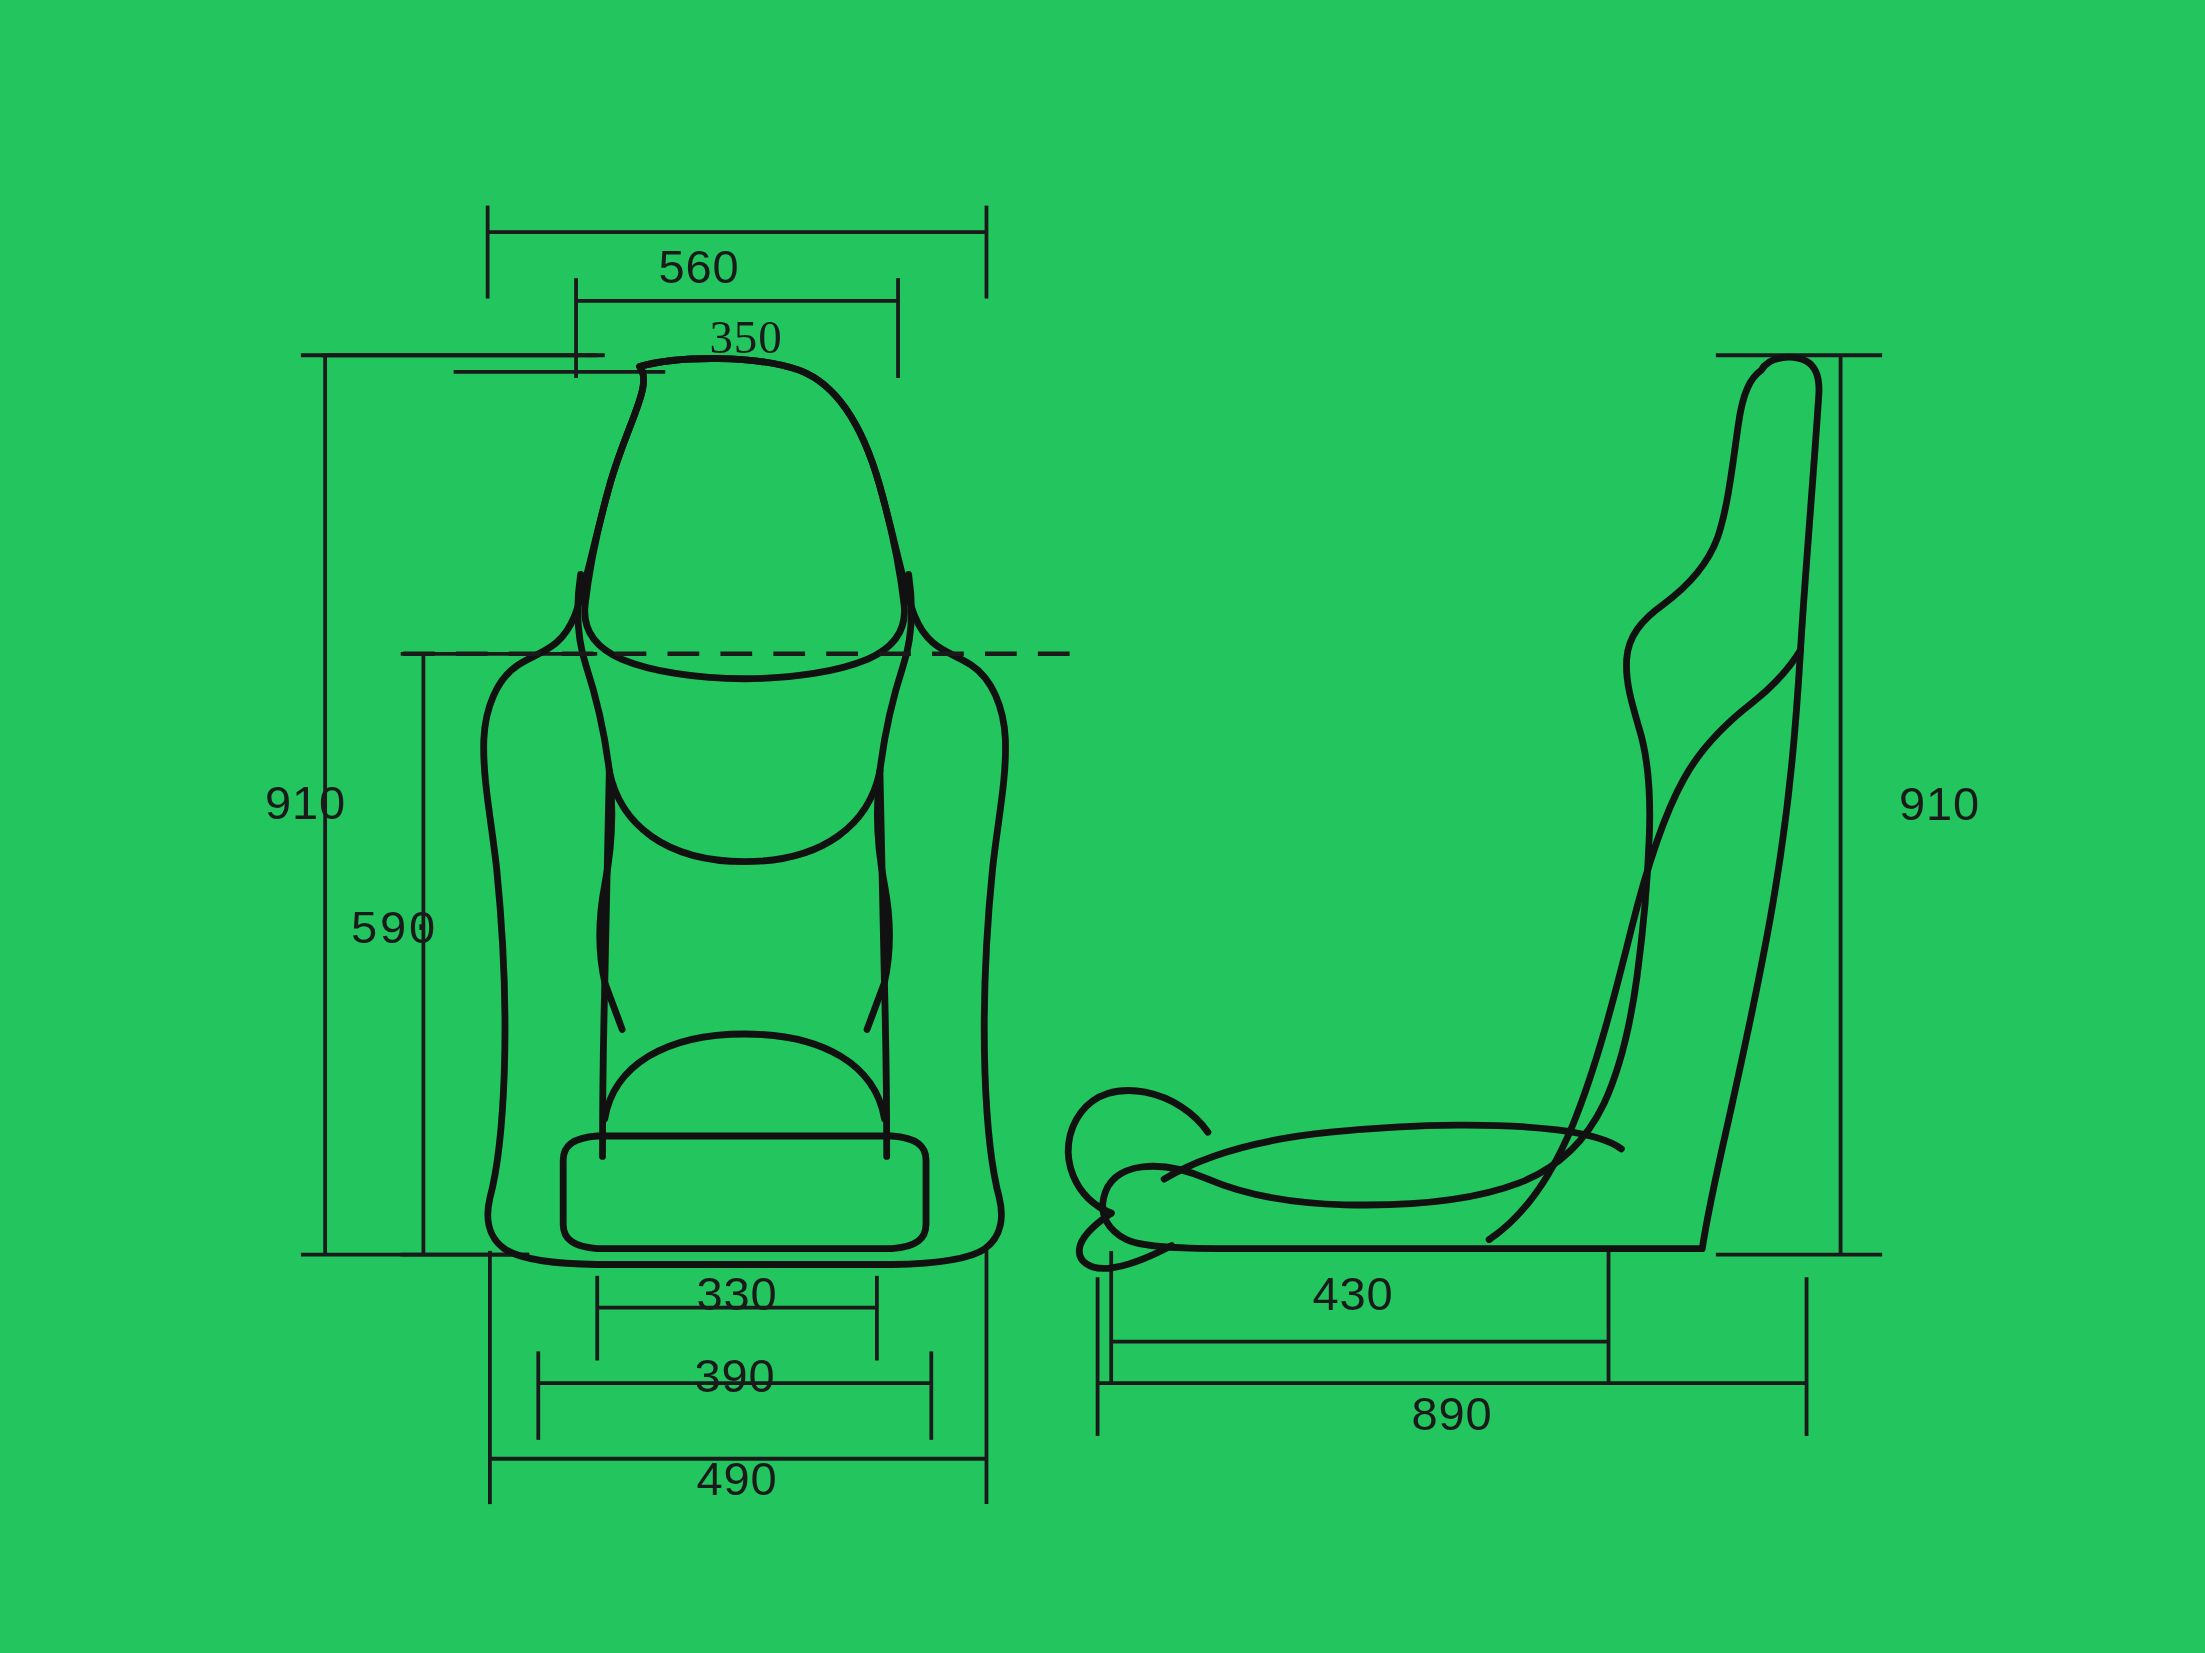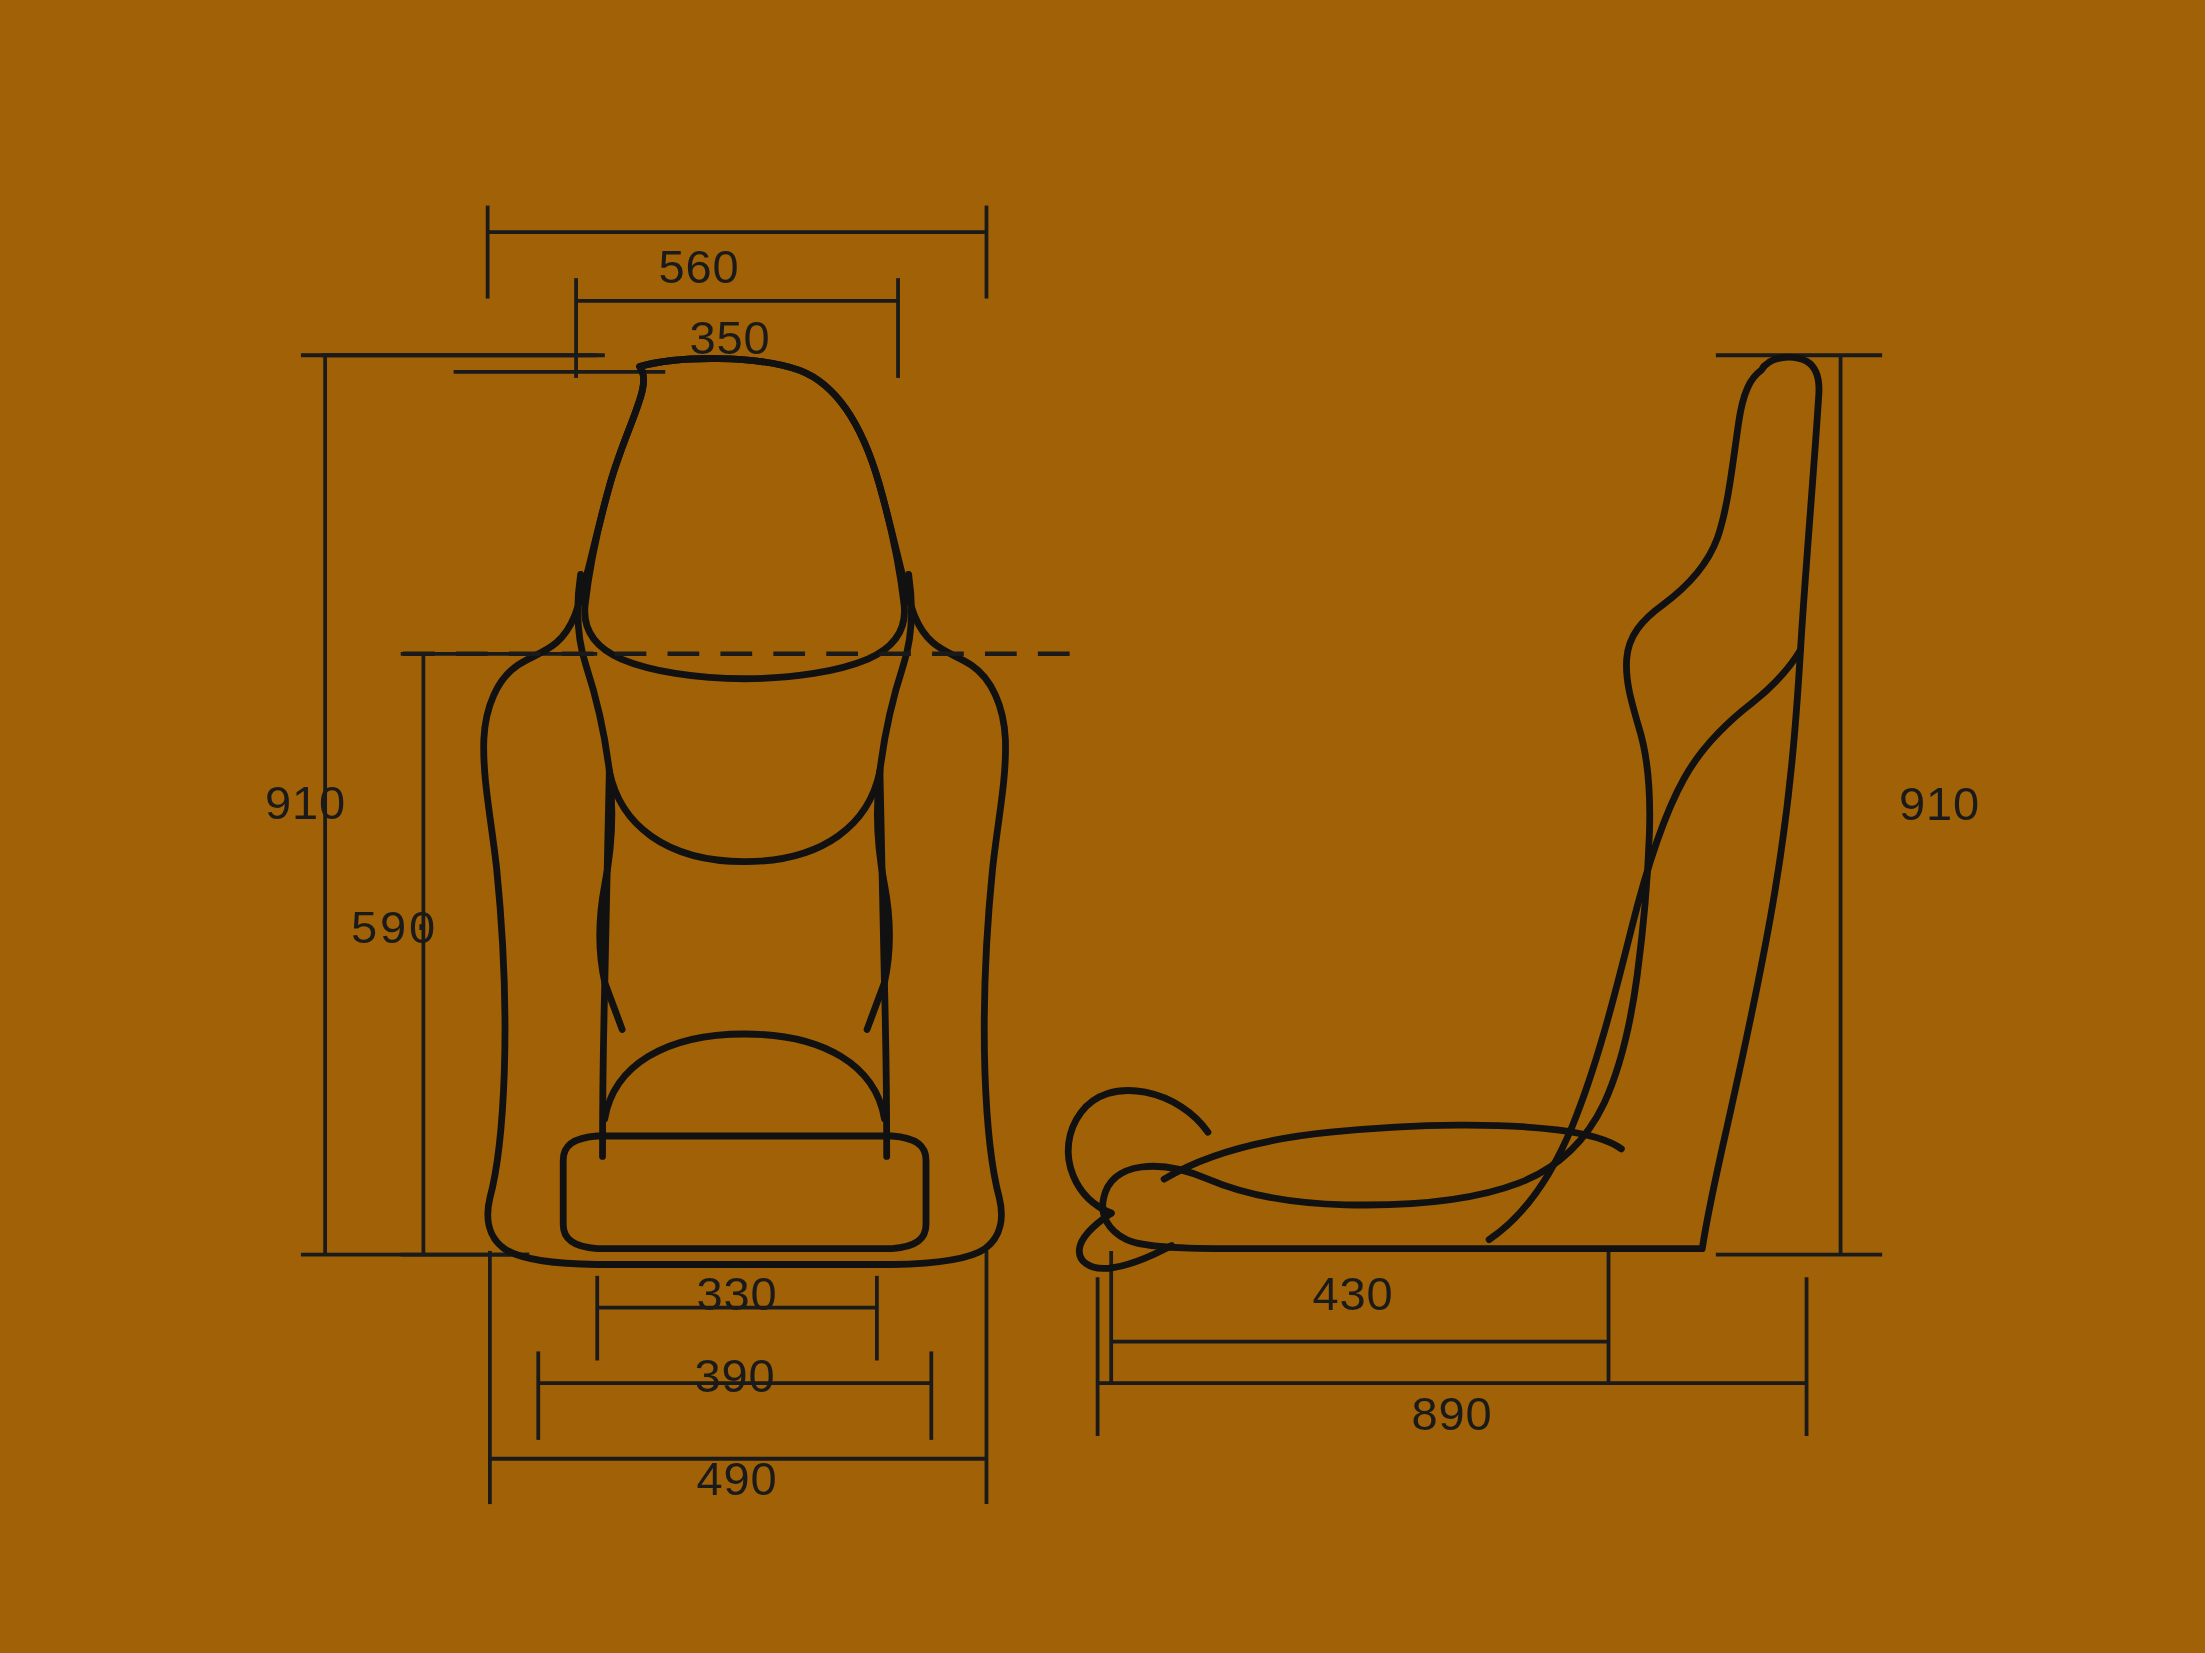--- a/index.html
+++ b/index.html
@@ -4,21 +4,21 @@
 <style>
   html, body {
     margin: 0;
     padding: 0;
     background: #ffffff;
   }
   #page {
     position: relative;
     width: 2205px;
     height: 1653px;
-    background: #a16207;
+    background: #22c55e;
     overflow: hidden;
     font-family: "Liberation Sans", sans-serif;
   }
   #drawing {
     position: absolute;
     left: 0;
     top: 0;
     width: 2205px;
     height: 1653px;
   }
@@ -233,21 +233,21 @@
         M 1470 1605
         C 1448 1620, 1430 1636, 1428 1652
         C 1426 1668, 1440 1680, 1466 1678
         C 1490 1676, 1520 1664, 1550 1648"></path>
     </g>
 
   </svg>
 
   <div class="dim-text" style="left:699px;  top:243px;  transform:translate(-50%,0);">560</div>
 
-  <div class="dim-text" style="left:730px;  top:314px;  transform:translate(-50%,0);">350</div>
+  <div class="dim-text" style="left:746px;  top:314px;  transform:translate(-50%,0);font-family:Liberation Serif, serif;">350</div>
 
   <div class="dim-text" style="left:265px;  top:779px;">910</div>
 
   <div class="dim-text" style="left:350px;  top:907px;font-family:Liberation Mono, monospace;">590</div>
 
   <div class="dim-text" style="left:737px;  top:1270px; transform:translate(-50%,0);">330</div>
 
   <div class="dim-text" style="left:735px;  top:1352px; transform:translate(-50%,0);">390</div>
 
   <div class="dim-text" style="left:737px;  top:1427px; transform:translate(-50%,0);margin-top:28px;">490</div>

